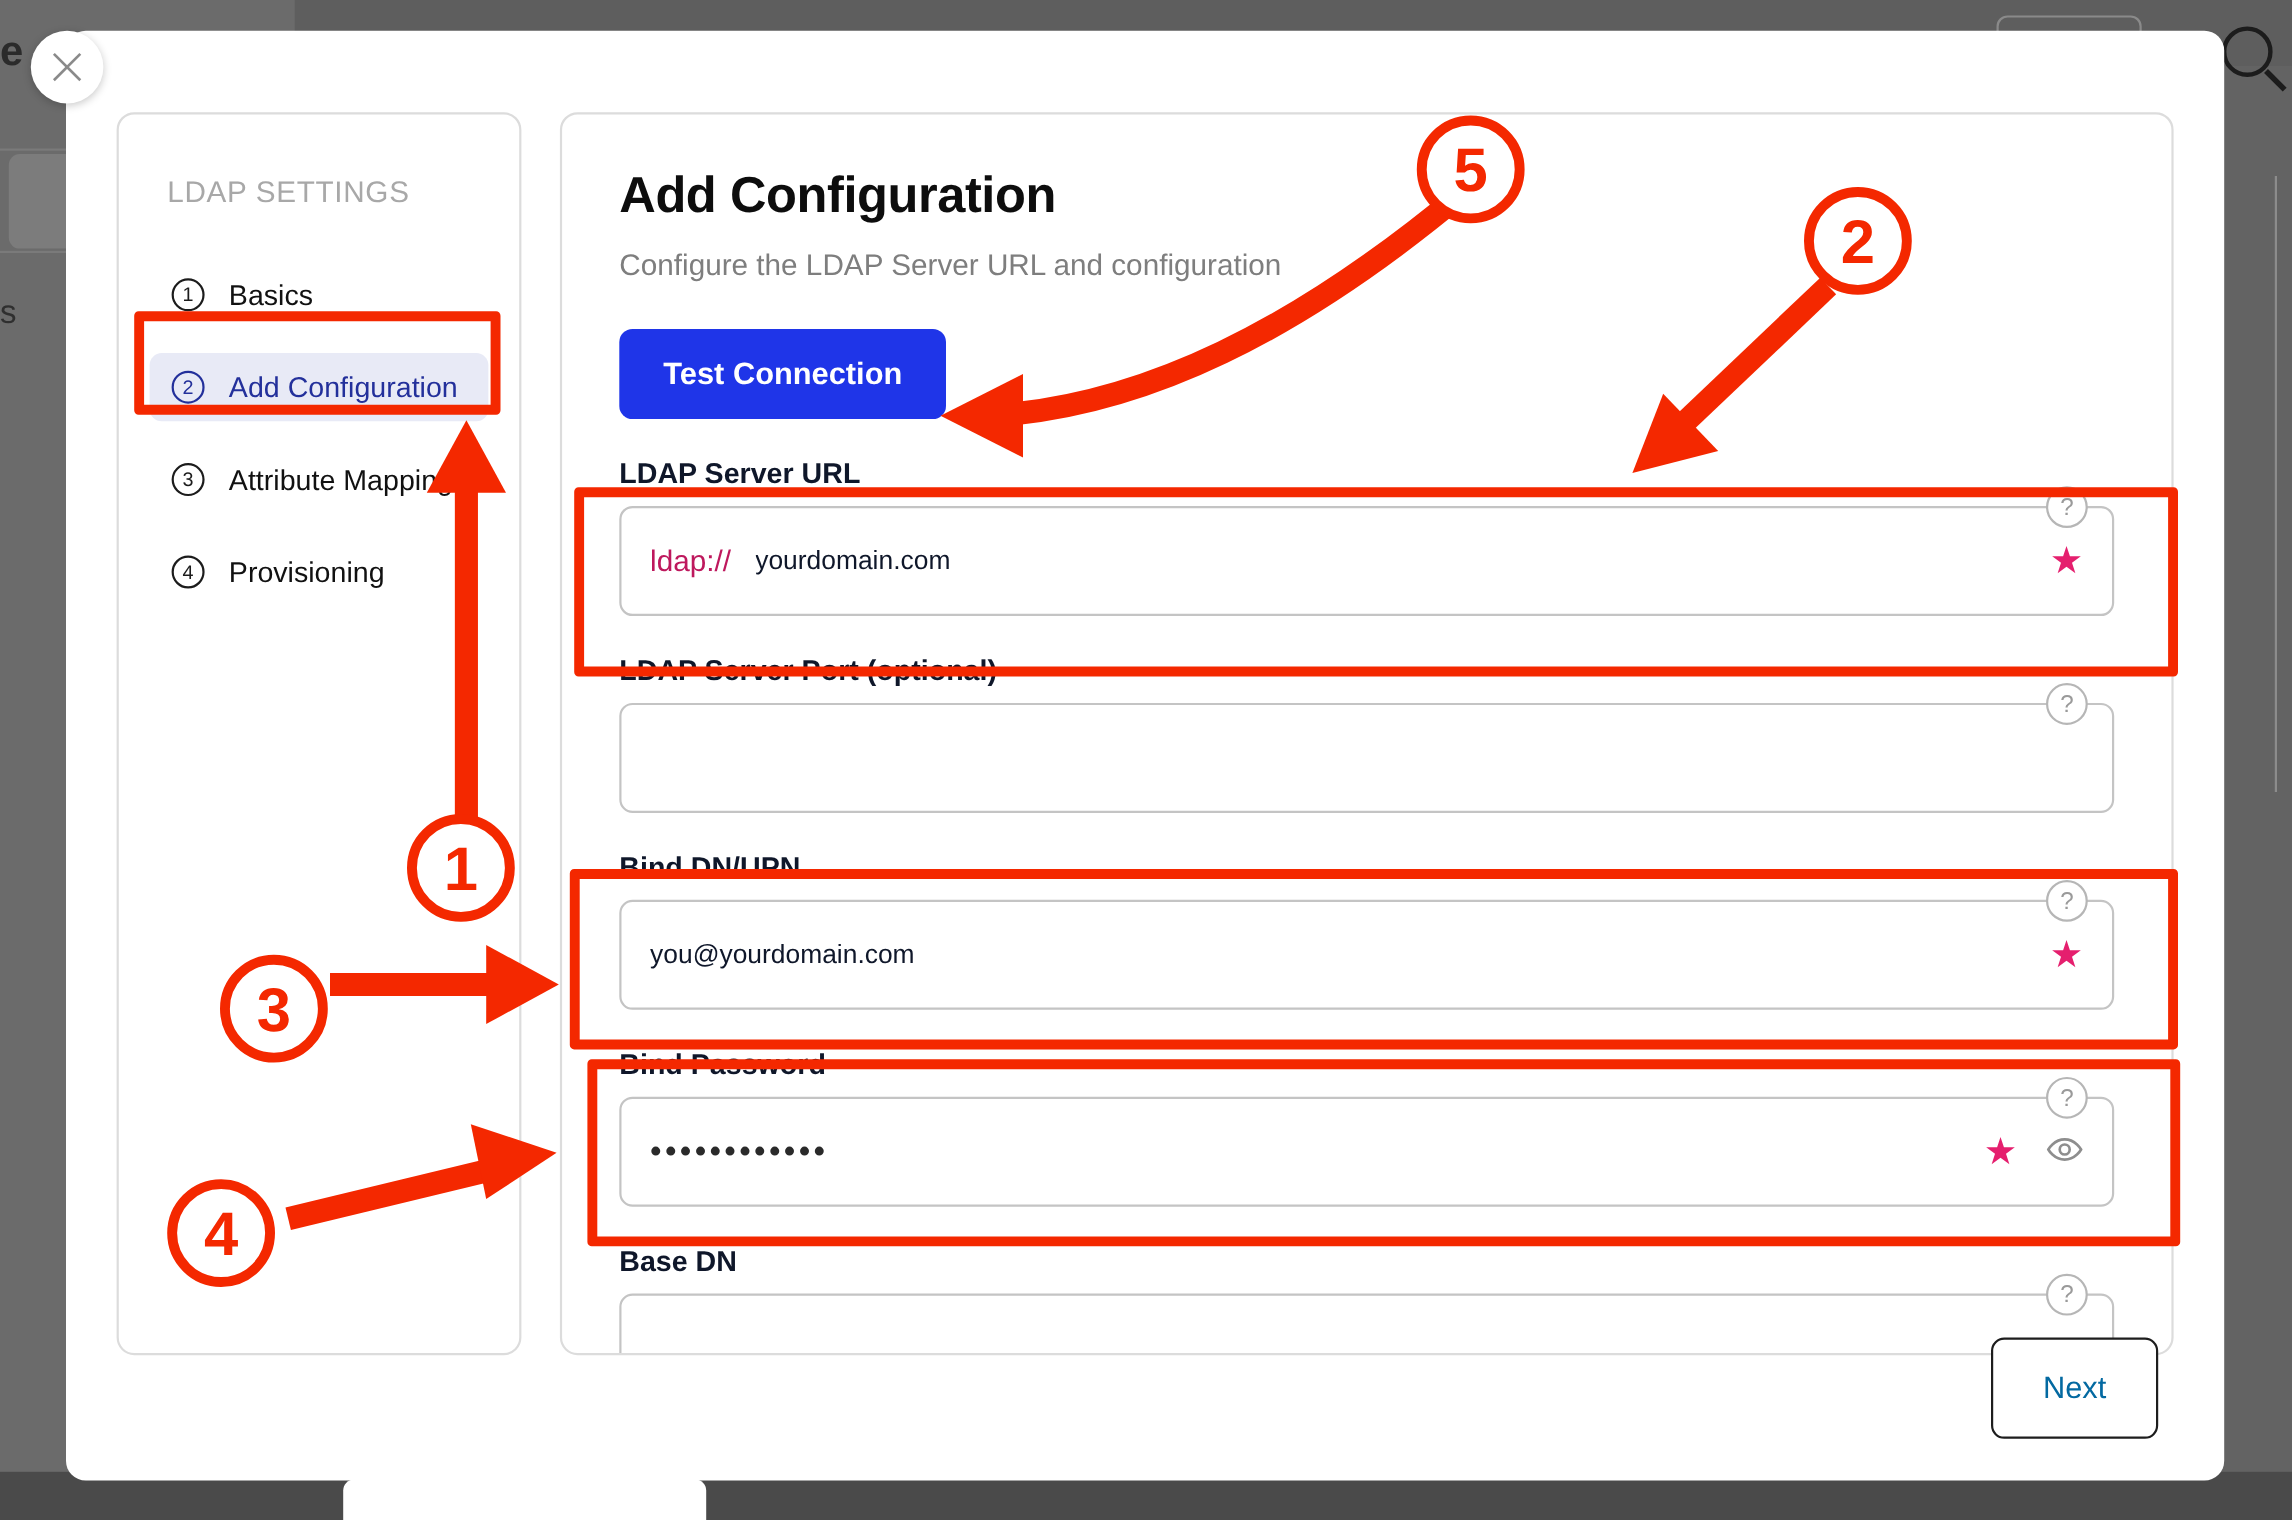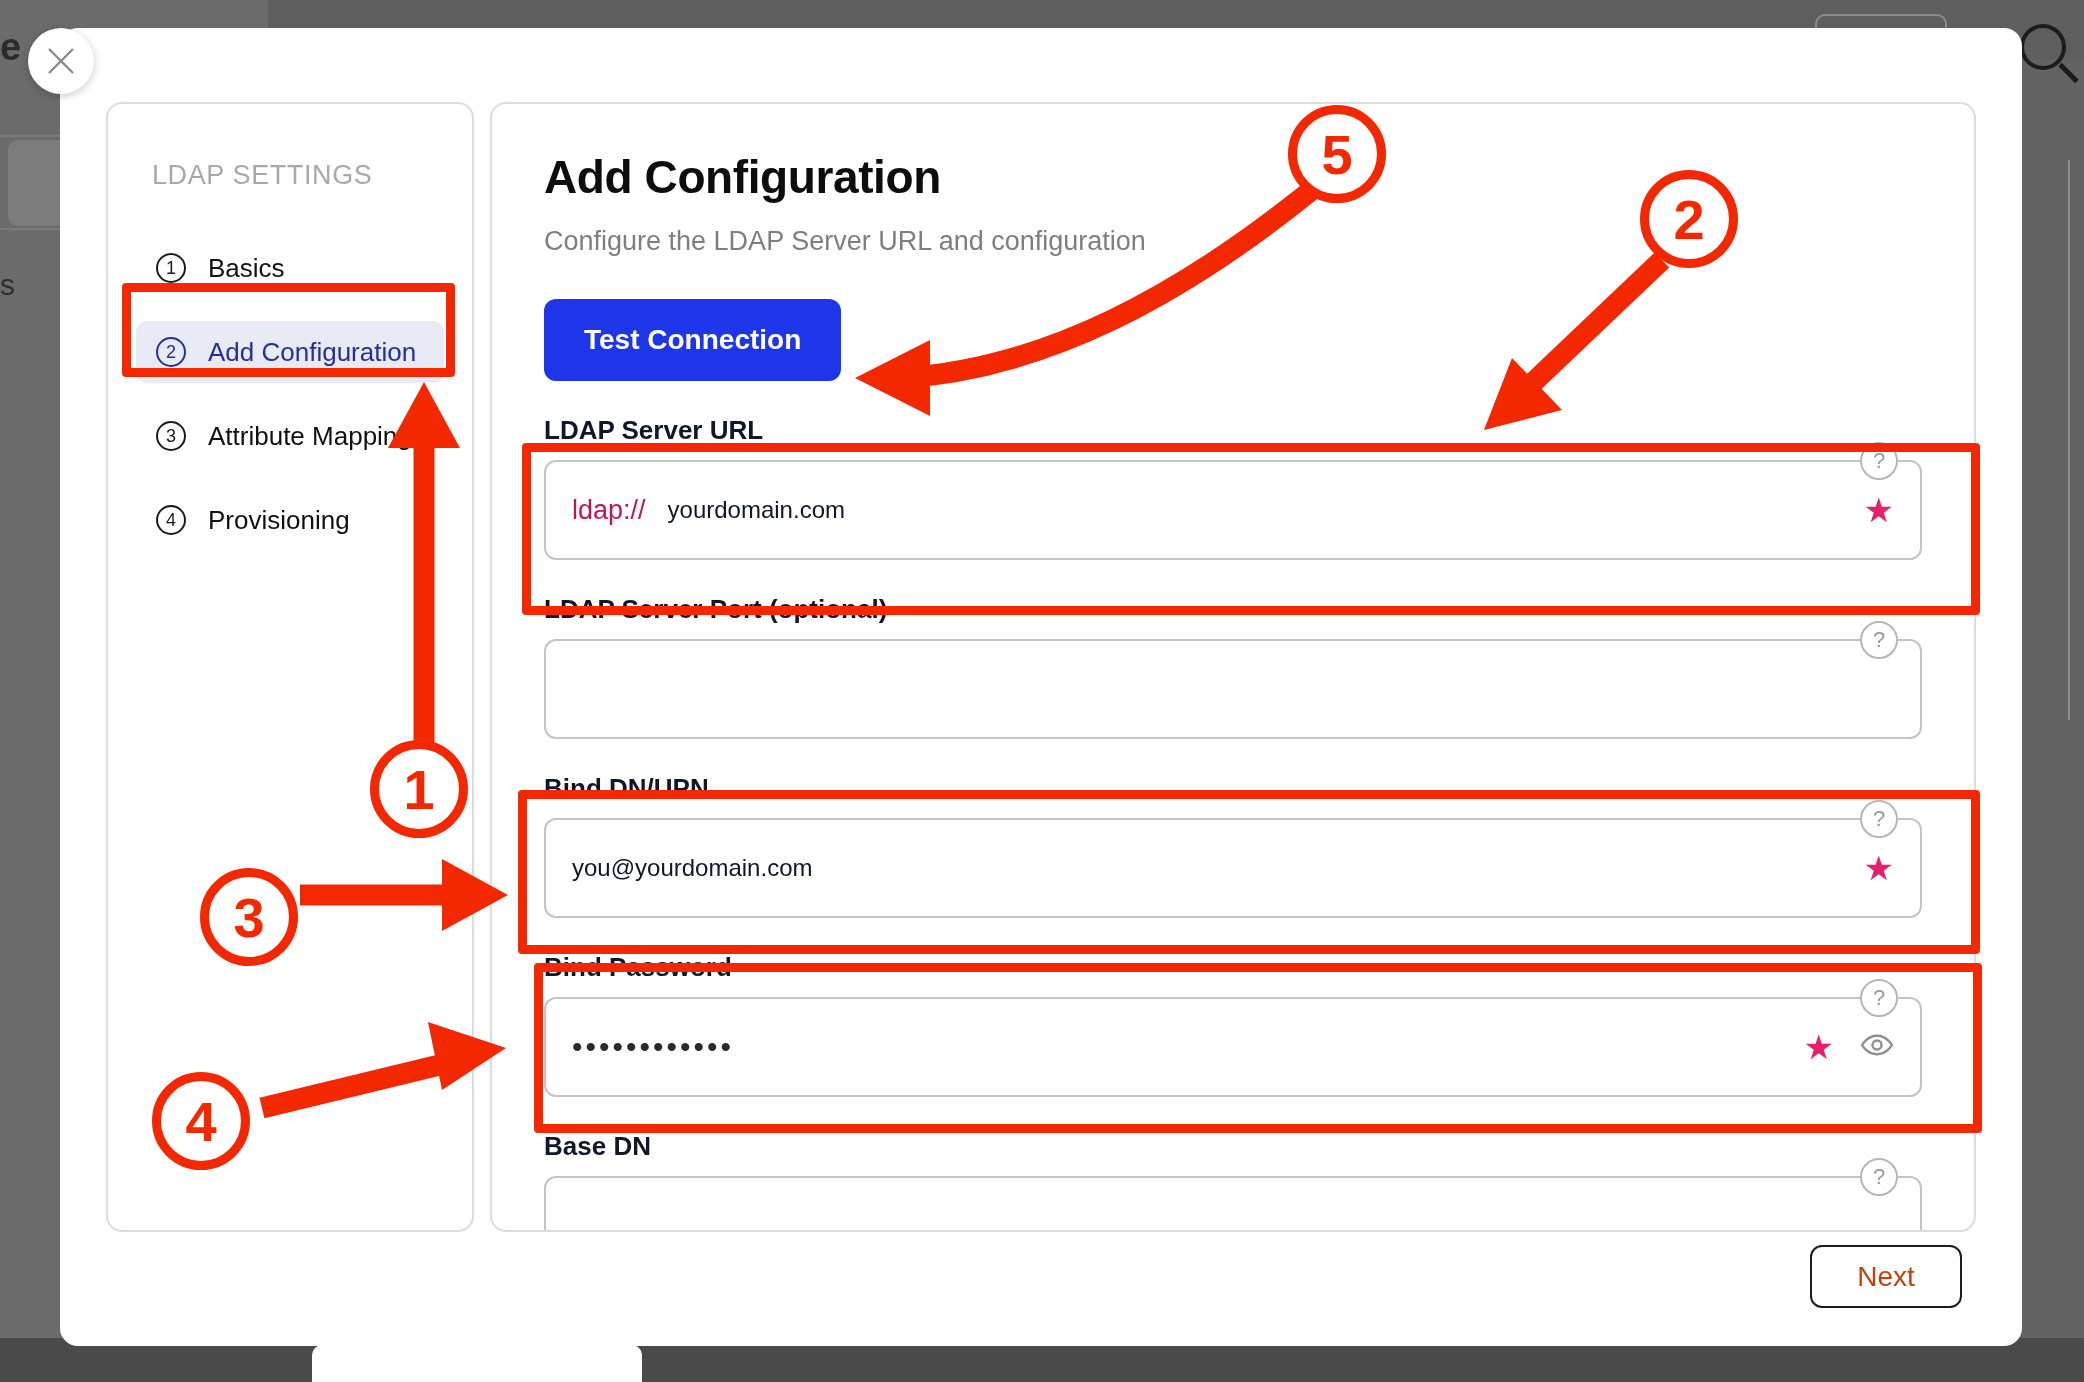--- a/index.html
+++ b/index.html
@@ -102,21 +102,21 @@
     cursor: pointer;
     z-index: 40;
   }
   #close-button svg { position: absolute; left: 17px; top: 17px; }
 
   #modal-body {
     position: absolute;
     left: 46px; top: 74px;
     width: 1870px; height: 1130px;
     display: flex;
-    gap: 16px;
+    gap: 35px;
   }
 
   
   #nav-card {
     width: 368px;
     border: 2px solid #dcdcdc;
     border-radius: 16px;
     padding: 56px 28px 0 28px;
     flex: none;
   }
@@ -250,26 +250,26 @@
     line-height: 1;
     margin-left: 14px;
     flex: none;
   }
   .eye-icon { margin-left: 26px; flex: none; cursor: pointer; }
 
   
   #next-button {
     position: absolute;
     right: 60px; bottom: 38px;
-    width: 152px; height: 63px;
+    width: 152px; height: 92px;
     background: #ffffff;
     border: 2px solid #1d1d1d;
     border-radius: 12px;
     font-size: 28px;
-    color: #c2410c;
+    color: #0369a1;
     cursor: pointer;
     font-family: "Liberation Sans", sans-serif;
   }
 
   
   #annotations { position: absolute; inset: 0; pointer-events: none; z-index: 60; }
   .hl-box {
     position: absolute;
     border: 9px solid #f42800;
     border-radius: 4px;

